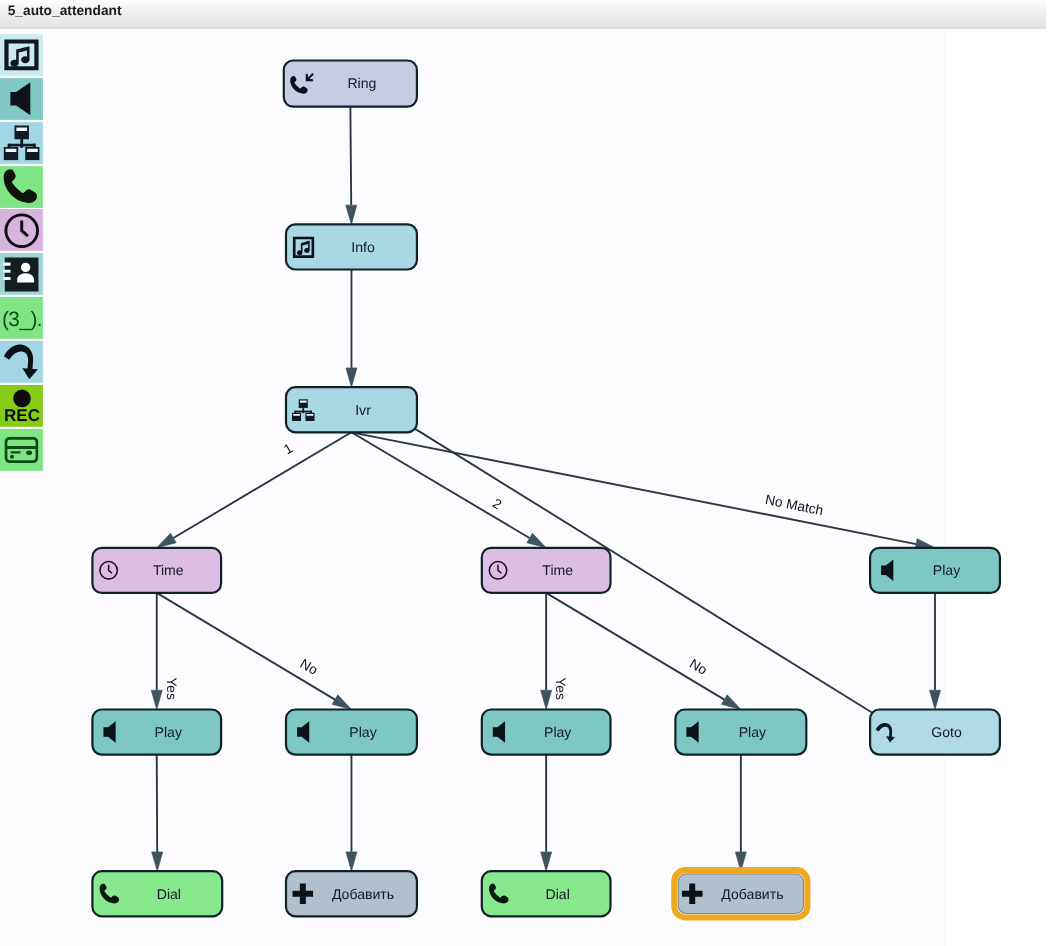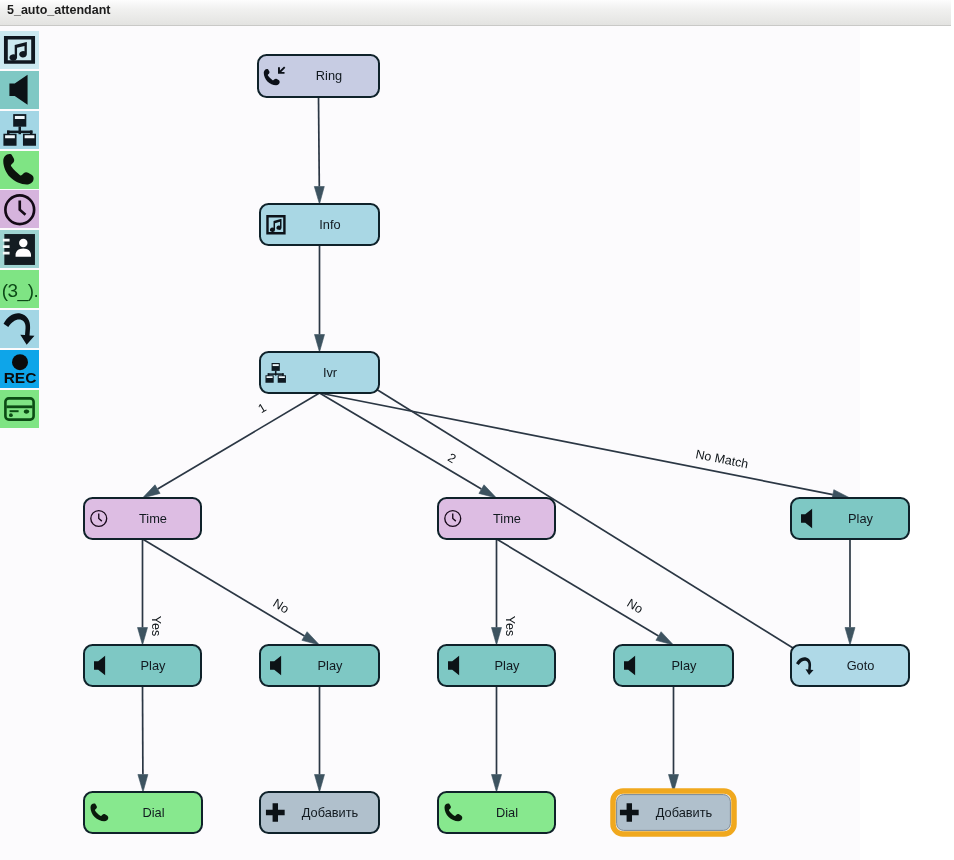--- a/index.html
+++ b/index.html
@@ -97,21 +97,21 @@
           </svg>
         </span>
       </div>
       <div class="pal-item" style="top: 278.9px; background: rgb(163, 214, 229);">
         <span>
           <svg width="33" height="33" viewBox="0 0 24 24" style="display:block">
             <path fill="#0b1117" d="M0.4 8.6C3.3 3.1 8.1 0.2 12.6 1.1c4.7 .95 7.5 5.2 7.1 10.5l-.4 5.4 3.6 .25-5.7 6.6-4.6-7.3 3.4 .25 .4-5.2c.25-3.2-1.35-5.6-3.85-6.1-2.7-.55-6.1 1.35-8.7 5.4z"></path>
           </svg>
         </span>
       </div>
-      <div class="pal-item" style="top: 318.8px; background: #0ea5e9;">
+      <div class="pal-item" style="top: 318.8px; background: #84cc16;">
         <span>
           <svg width="32" height="32" viewBox="0 0 32 32" style="display:block">
             <circle cx="16" cy="9.2" r="8.0" fill="#0b0b0b"></circle>
             <text x="16" y="29.5" font-family="Liberation Sans,sans-serif" font-weight="bold" font-size="15.5" text-anchor="middle" fill="#0b0b0b">REC</text>
           </svg>
         </span>
       </div>
       <div class="pal-item" style="top: 358.7px; background: rgb(127, 228, 132);">
         <span>
           <svg width="31" height="24.00" viewBox="0 0 31 24" style="display:block">

